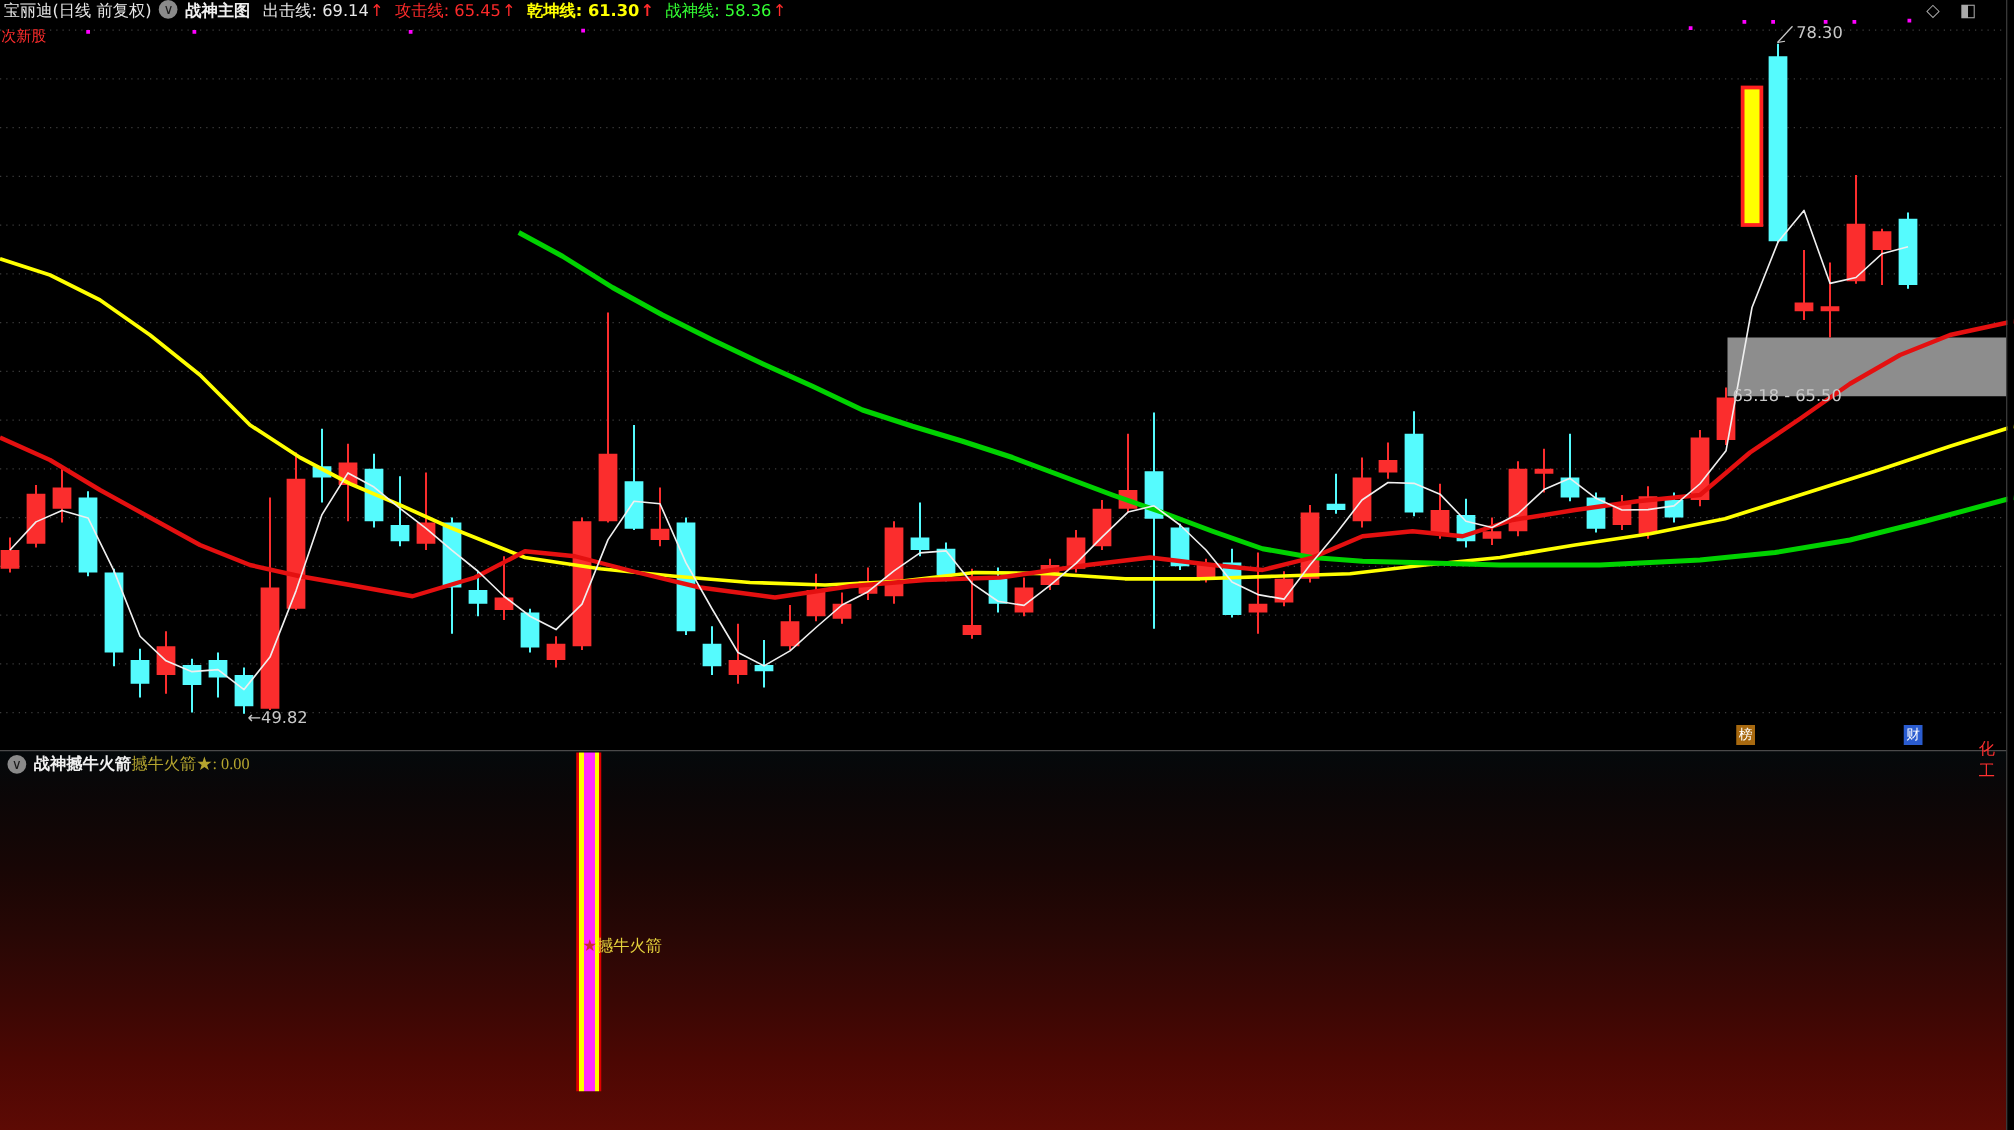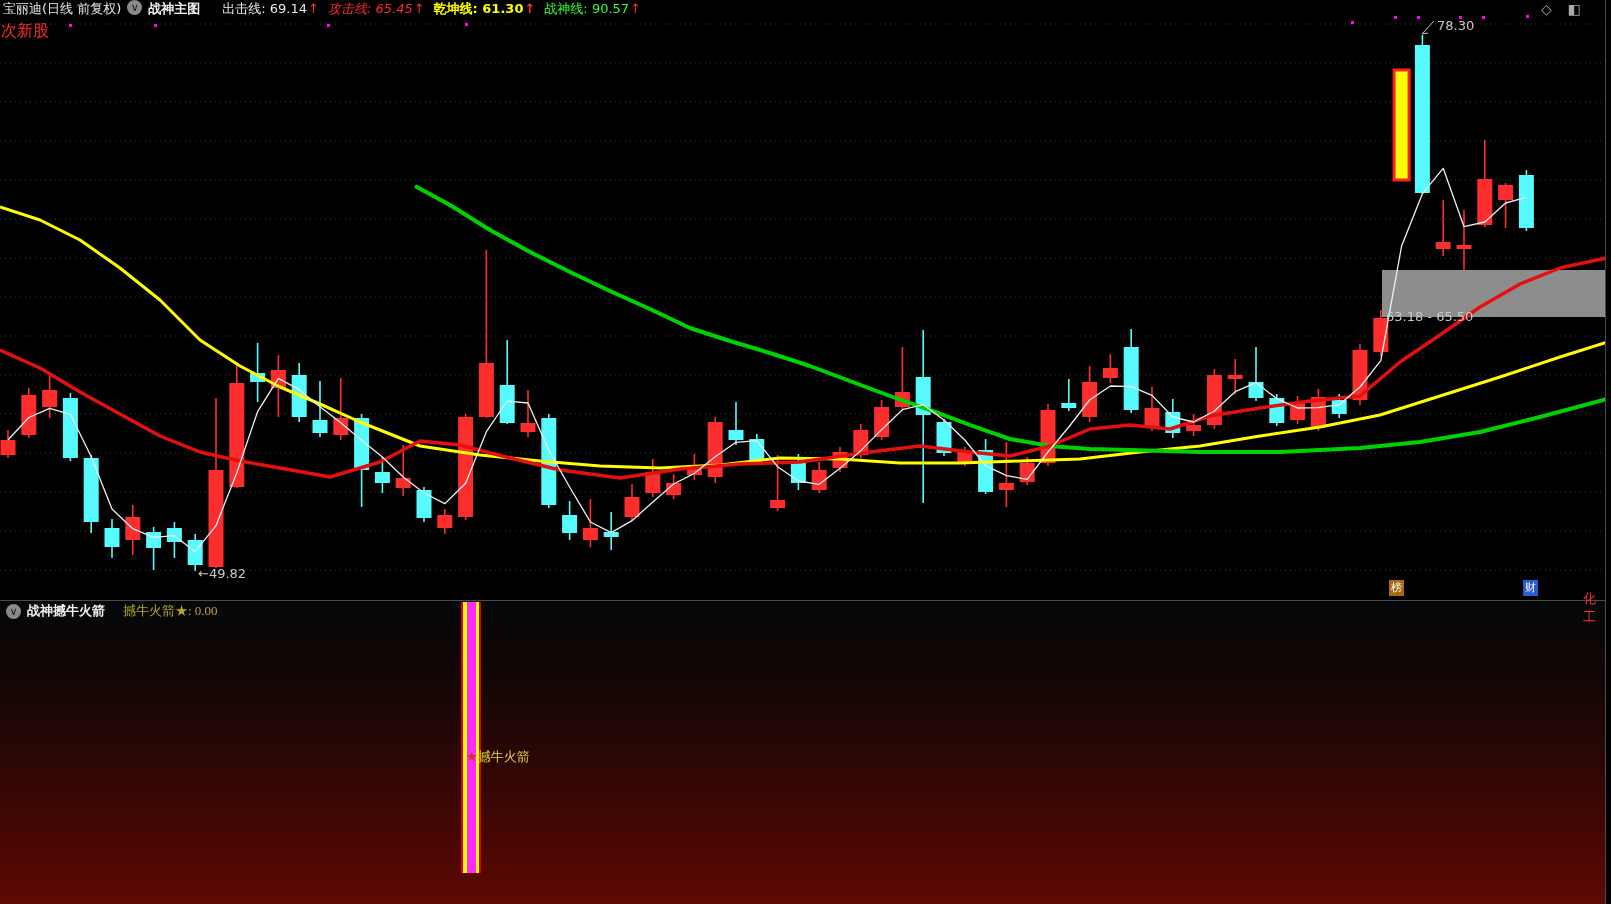--- a/index.html
+++ b/index.html
@@ -6,39 +6,39 @@
   .stage{position:relative;width:1611px;height:904px;background:#000;overflow:hidden;
          font-family:"DejaVu Sans","Liberation Sans",sans-serif;}
   svg{position:absolute;left:0;top:0;}
   
   .hdr{position:absolute;left:0;top:0;width:1605px;height:20px;display:flex;align-items:flex-start;
        font-size:13px;color:#e6e6e6;white-space:nowrap;z-index:5;}
   .hdr .stock{margin-left:3px;color:#e6e6e6;}
   .cicon{display:inline-flex;align-items:center;justify-content:center;width:15px;height:15px;
          border-radius:50%;background:#8a8a8a;color:#1a1a1a;font-size:11px;line-height:15px;
          margin:0 6px;flex:0 0 auto;}
-  .hdr .ind{font-weight:bold;color:#f0f0f0;margin-right:22px;}
+  .hdr .ind{font-weight:bold;color:#f0f0f0;margin-right:10px;}
   .fld{margin-right:9px;}
   .fld .arrow{color:#ff2b2b;margin-left:1px;}
   .hdr-icons{position:absolute;right:8px;top:1px;color:#aaa;font-size:14px;letter-spacing:16px;}
-  .subtag{position:absolute;left:1px;top:21px;color:#ff2d2d;font-size:16px;z-index:5;}
+  .subtag{position:absolute;left:1px;top:21px;color:#ff2d2d;font-size:12px;z-index:5;}
   
   .badge{position:absolute;top:580px;width:15px;height:16px;color:#fff;font-size:11px;
          text-align:center;line-height:16px;z-index:6;}
   .badge.rank{left:1389px;background:#a8690f;}
   .badge.fin{left:1523px;background:#2a5cd0;}
   .sector{position:absolute;left:1583px;top:590px;color:#ff3030;font-size:13px;z-index:6;
           width:22px;overflow:hidden;}
   
   .subpanel{position:absolute;left:0;top:600px;width:1605px;height:304px;
      background:linear-gradient(180deg,#04090b 0%,#0b0607 12%,#170605 30%,#270705 48%,
                 #3a0704 66%,#4c0703 82%,#5d0a04 100%);}
   .sub-hdr{position:absolute;left:0;top:2px;height:18px;display:flex;align-items:center;
            font-size:13px;white-space:nowrap;}
-  .sub-hdr .t{color:#f0f0f0;font-weight:bold;margin-right:18px;}
+  .sub-hdr .t{color:#f0f0f0;font-weight:bold;}
   .sub-hdr .v{color:#b5a52f;font-family:Liberation Serif, serif;}
   .divider{position:absolute;left:0;top:600px;width:1605px;height:1px;background:#4a4a4a;z-index:4;}
   .rocket-bar{position:absolute;left:461px;top:602px;width:20px;height:271px;
      background:linear-gradient(90deg,#e00000 0 2px,#ffff00 2px 6px,#ff2cff 6px 15px,
                 #ffff00 15px 18px,#e00000 18px 20px);}
   .rocket-label{position:absolute;left:466px;top:748px;font-size:13px;white-space:nowrap;}
   .rocket-label .star{color:#cc3030;}
   .rocket-label .txt{color:#e6d33c;text-align:center;}
   
   .rborder{position:absolute;left:1605px;top:0;width:1px;height:904px;background:#4a4a4a;}
@@ -235,28 +235,28 @@
       <text x="1386" y="321" fill="#c8c8c8" font-size="13" font-family="DejaVu Sans, sans-serif">63.18 - 65.50</text>
     </svg>
 
   <div class="hdr">
     <span class="stock">宝丽迪(日线 前复权)</span>
     <span class="cicon">∨</span>
     <span class="ind">战神主图</span>
     <span class="fld" style="color: rgb(232, 232, 232);">
       <span>出击线:</span> <span>69.14</span><span class="arrow">↑</span>
     </span>
-    <span class="fld" style="color: rgb(251, 42, 42); font-style: italic;">
+    <span class="fld" style="color: rgb(251, 42, 42);">
       <span>攻击线:</span> <span>65.45</span><span class="arrow">↑</span>
     </span>
     <span class="fld" style="color: rgb(255, 255, 0); font-weight: bold;">
       <span>乾坤线:</span> <span>61.30</span><span class="arrow">↑</span>
     </span>
     <span class="fld" style="color: rgb(51, 255, 51);">
-      <span>战神线:</span> <span>90.57</span><span class="arrow">↑</span>
+      <span>战神线:</span> <span>58.36</span><span class="arrow">↑</span>
     </span>
     <span class="hdr-icons"><span>◇</span><span>◧</span></span>
   </div>
 
   <div class="subtag">次新股</div>
 
   <div class="badge rank">榜</div>
   <div class="badge fin">财</div>
   <div class="sector">化工</div>
 

